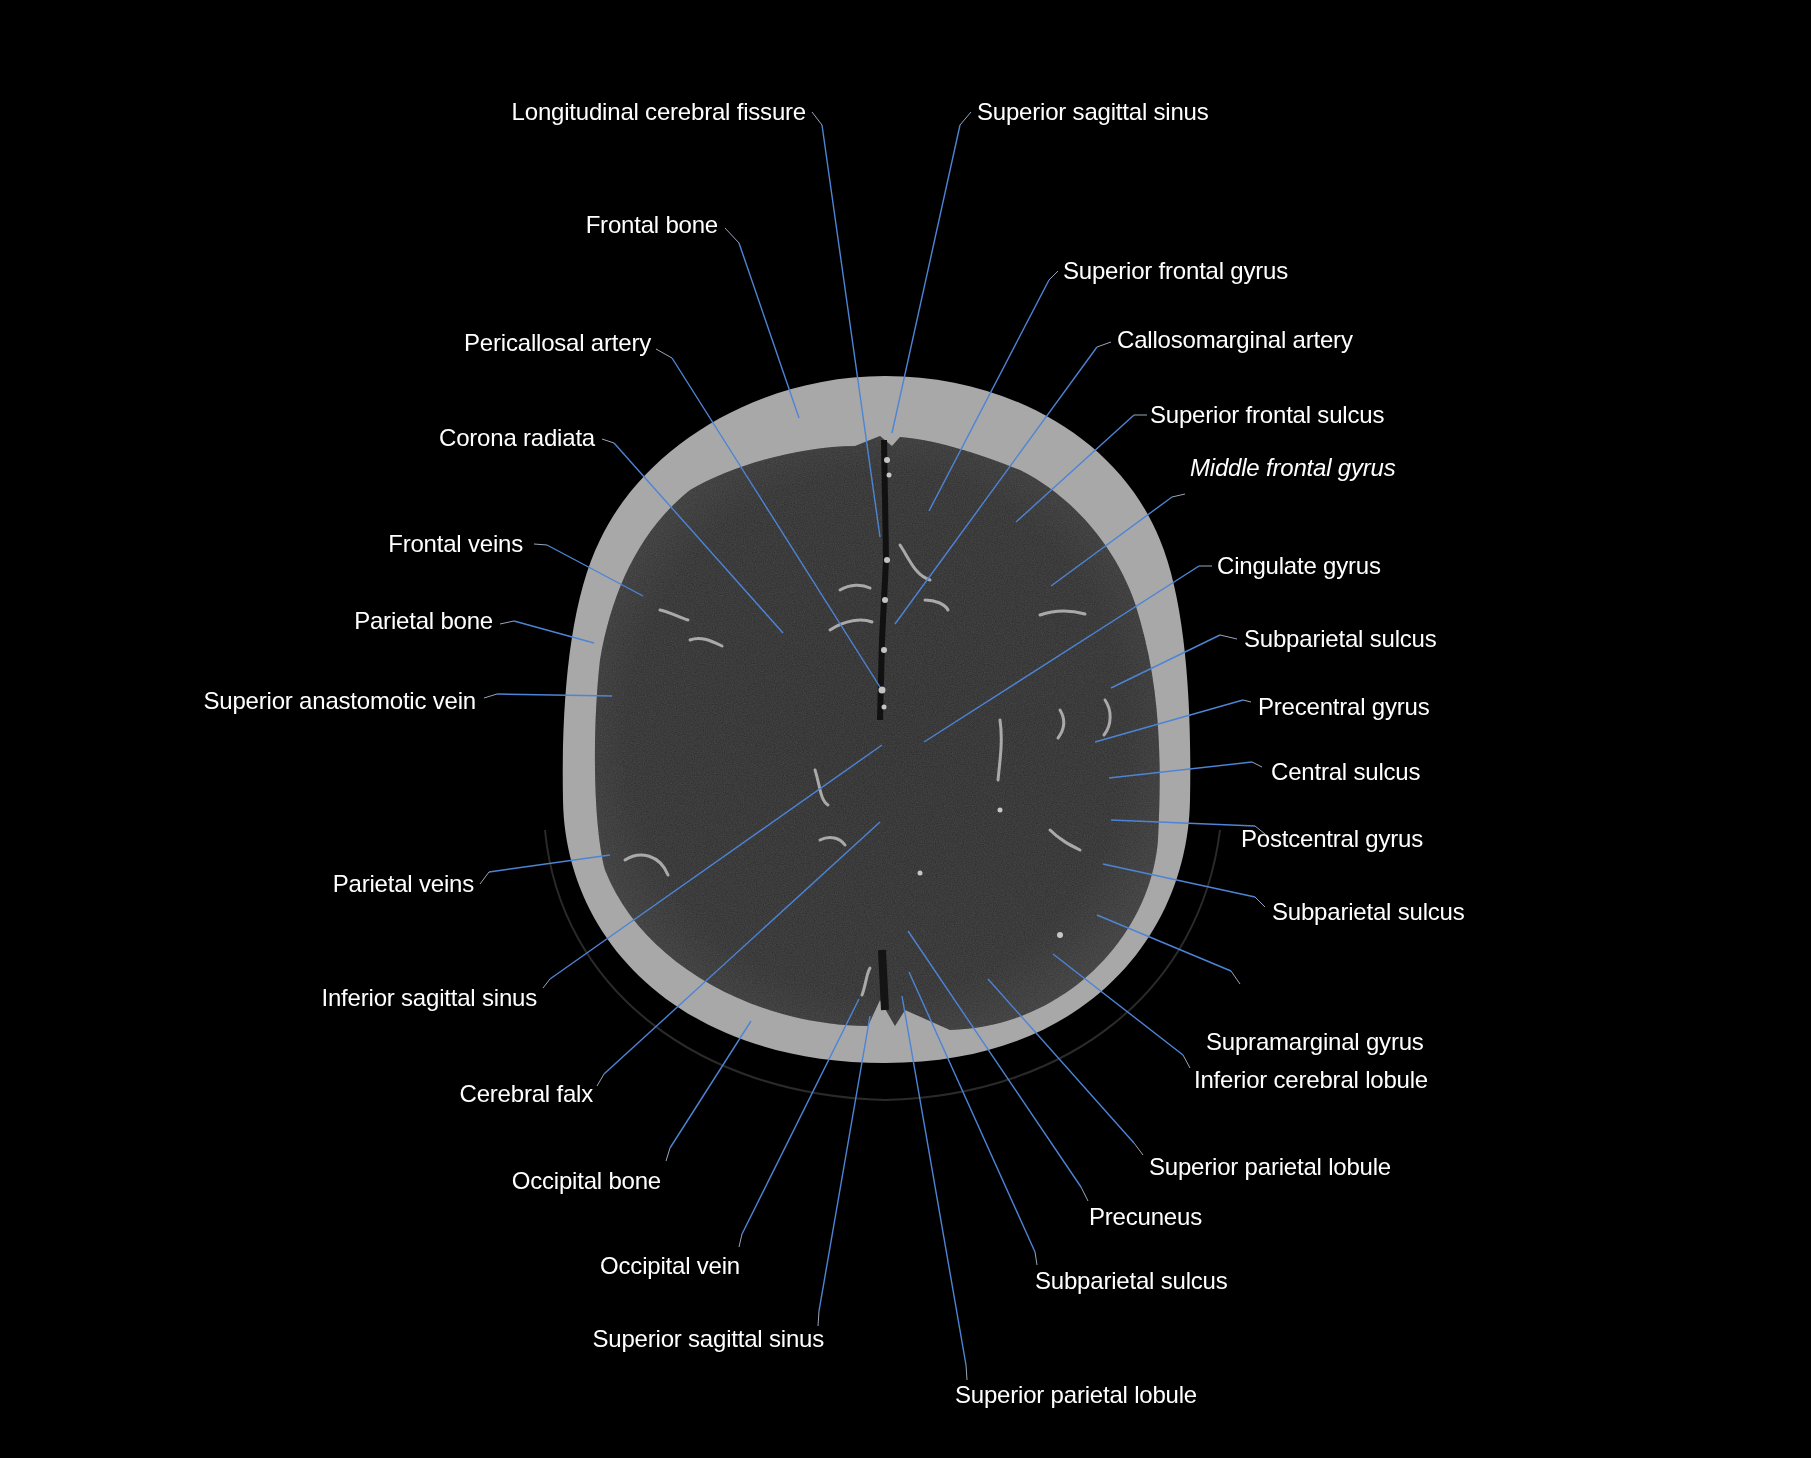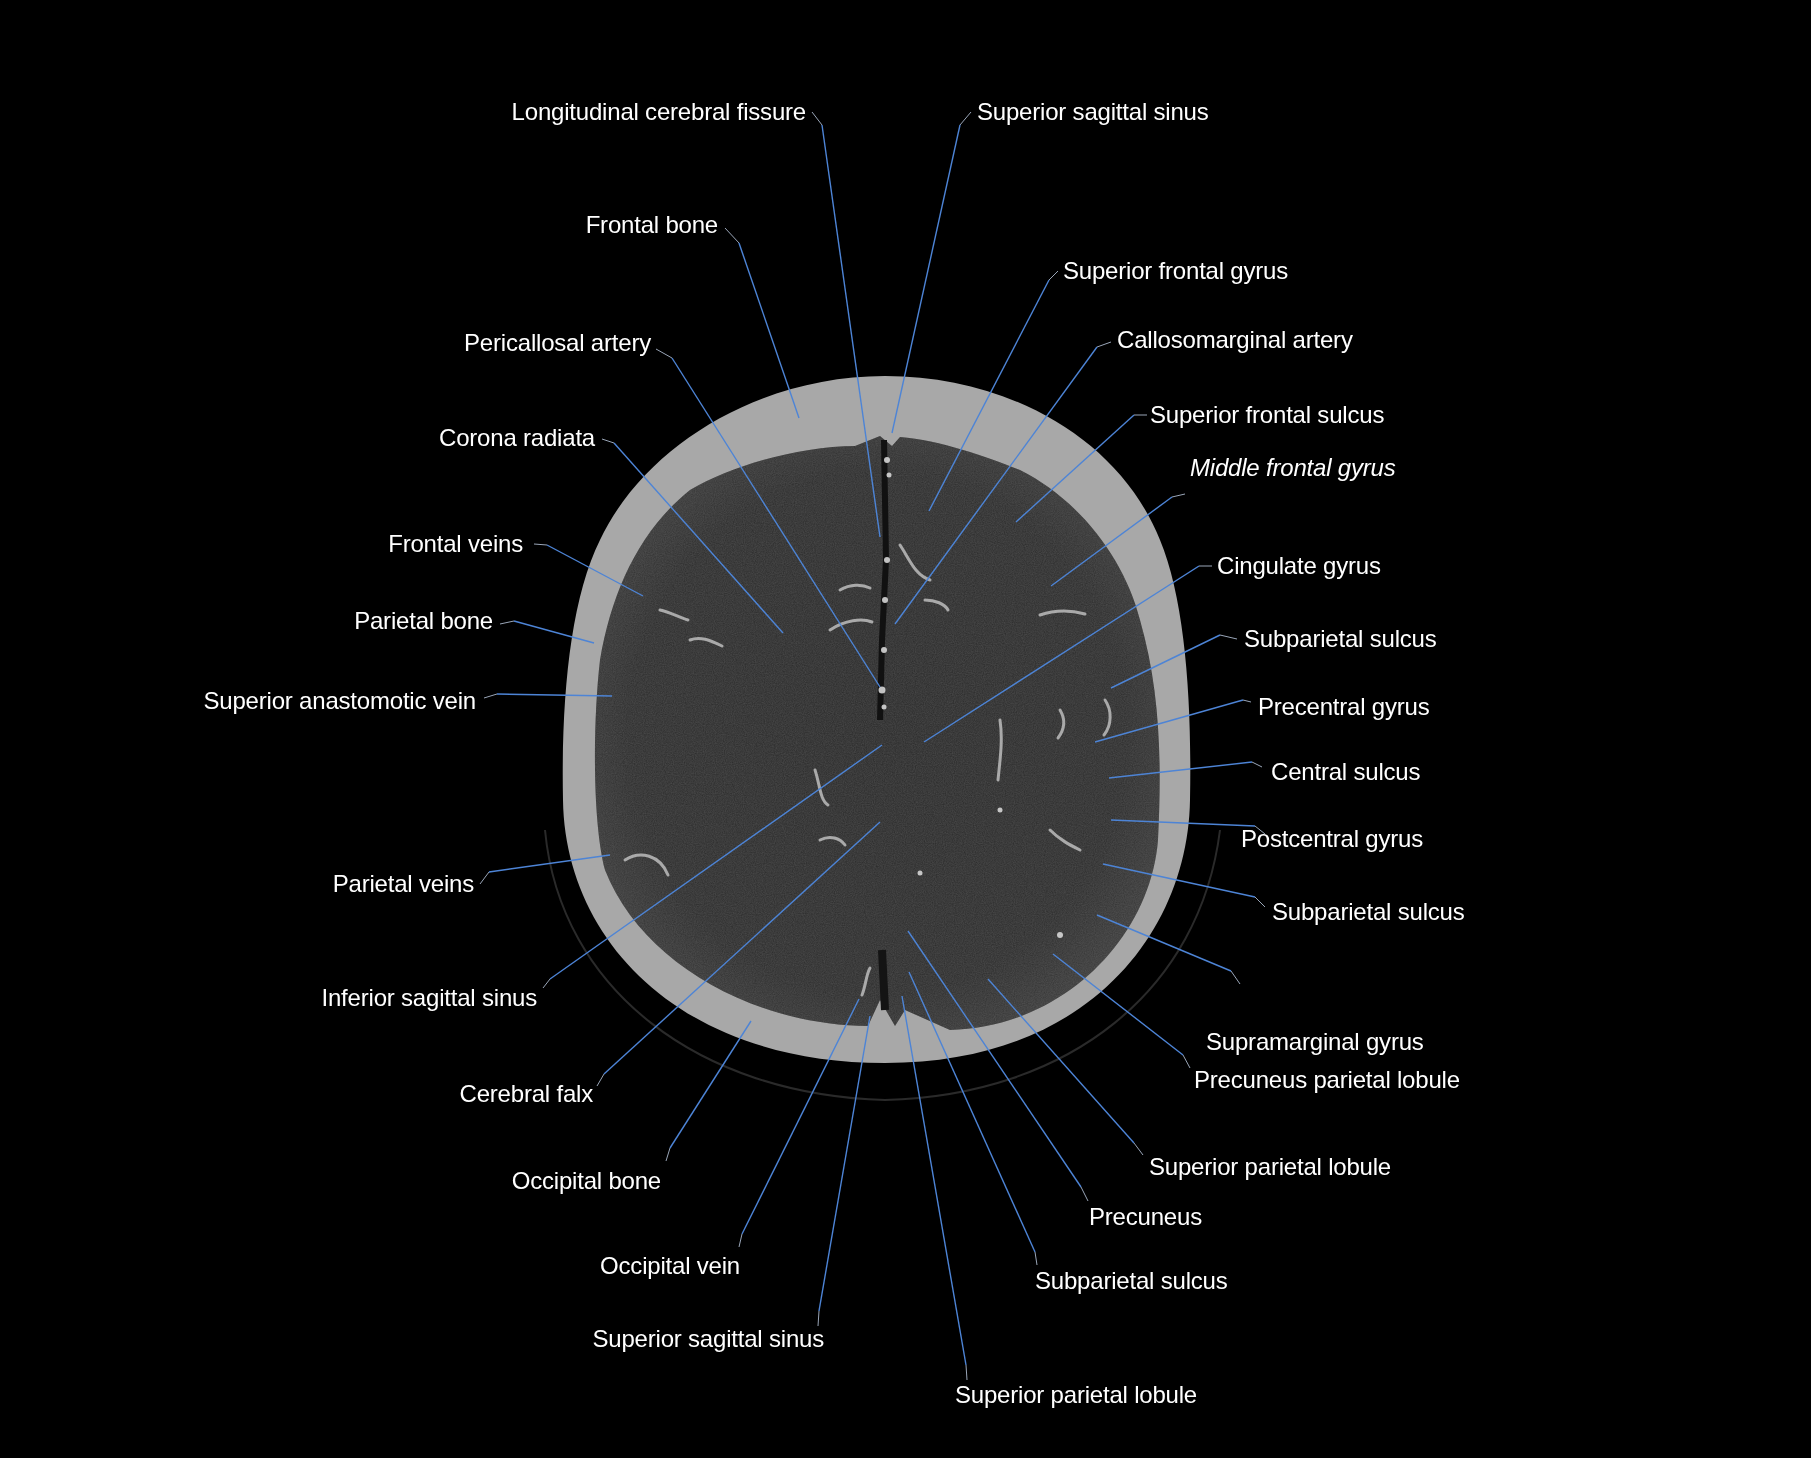--- a/index.html
+++ b/index.html
@@ -177,19 +177,19 @@
       <div class="label right" style="left: 1117px; top: 340px;">Callosomarginal artery</div>
       <div class="label right" style="left: 1150px; top: 415px;">Superior frontal sulcus</div>
       <div class="label right" style="left: 1190px; top: 468px; font-style: italic;">Middle frontal gyrus</div>
       <div class="label right" style="left: 1217px; top: 566px;">Cingulate gyrus</div>
       <div class="label right" style="left: 1244px; top: 639px;">Subparietal sulcus</div>
       <div class="label right" style="left: 1258px; top: 707px;">Precentral gyrus</div>
       <div class="label right" style="left: 1271px; top: 772px;">Central sulcus</div>
       <div class="label right" style="left: 1241px; top: 839px;">Postcentral gyrus</div>
       <div class="label right" style="left: 1272px; top: 912px;">Subparietal sulcus</div>
       <div class="label right" style="left: 1206px; top: 994px; margin-top: 48px;">Supramarginal gyrus</div>
-      <div class="label right" style="left: 1194px; top: 1080px;">Precuneus parietal lobule</div>
+      <div class="label right" style="left: 1194px; top: 1080px;">Inferior cerebral lobule</div>
       <div class="label right" style="left: 1149px; top: 1167px;">Superior parietal lobule</div>
       <div class="label right" style="left: 1089px; top: 1217px;">Precuneus</div>
       <div class="label right" style="left: 1035px; top: 1281px;">Subparietal sulcus</div>
       <div class="label right" style="left: 955px; top: 1395px;">Superior parietal lobule</div>
     </div>
 </div>
 
 </body></html>

